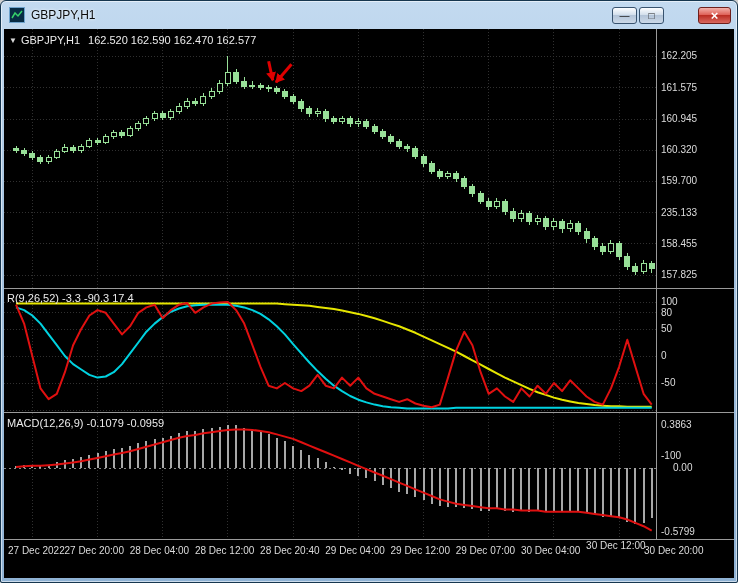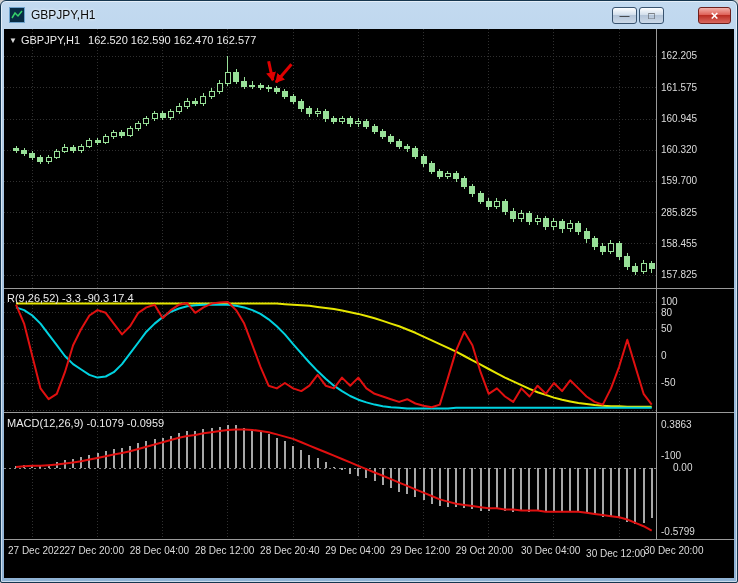--- a/index.html
+++ b/index.html
@@ -351,40 +351,40 @@
     <div class="hdr" style="left:3px;top:388px">
       <span>MACD(12,26,9) -0.1079 -0.0959</span>
     </div>
 
     <div class="strip" style="left:653px;top:0;width:77px;height:511px">
         <div class="axis-label" style="left: 4px; top: 21px;">162.205</div>
         <div class="axis-label" style="left: 4px; top: 52.5px;">161.575</div>
         <div class="axis-label" style="left: 4px; top: 84px;">160.945</div>
         <div class="axis-label" style="left: 4px; top: 115.25px;">160.320</div>
         <div class="axis-label" style="left: 4px; top: 146.25px;">159.700</div>
-        <div class="axis-label" style="left: 4px; top: 177.75px;">285.825</div>
+        <div class="axis-label" style="left: 4px; top: 177.75px;">235.133</div>
         <div class="axis-label" style="left: 4px; top: 208.5px;">158.455</div>
         <div class="axis-label" style="left: 4px; top: 240px;">157.825</div>
         <div class="axis-label" style="left: 4px; top: 267px;">100</div>
         <div class="axis-label" style="left: 4px; top: 277.8px;">80</div>
         <div class="axis-label" style="left: 4px; top: 294px;">50</div>
         <div class="axis-label" style="left: 4px; top: 321px;">0</div>
         <div class="axis-label" style="left: 4px; top: 348px;">-50</div>
         <div class="axis-label" style="left: 4px; top: 375px; margin-top: 46px;">-100</div>
         <div class="axis-label" style="left: 4px; top: 389.734px;">0.3863</div>
         <div class="axis-label" style="left: 8px; top: 433px; margin-left: 8px;">0.00</div>
         <div class="axis-label" style="left: 4px; top: 497px;">-0.5799</div>
       </div>
     <div class="strip" style="left:0;top:511px;width:644px;height:38px">
         <div class="axis-label" style="left: 4px; top: 5px;">27 Dec 2022</div>
         <div class="axis-label" style="left: 60.5px; top: 5px;">27 Dec 20:00</div>
         <div class="axis-label" style="left: 125.7px; top: 5px;">28 Dec 04:00</div>
         <div class="axis-label" style="left: 190.9px; top: 5px;">28 Dec 12:00</div>
         <div class="axis-label" style="left: 256.1px; top: 5px;">28 Dec 20:40</div>
         <div class="axis-label" style="left: 321.3px; top: 5px;">29 Dec 04:00</div>
         <div class="axis-label" style="left: 386.5px; top: 5px;">29 Dec 12:00</div>
-        <div class="axis-label" style="left: 451.7px; top: 5px;">29 Oct 20:00</div>
+        <div class="axis-label" style="left: 451.7px; top: 5px;">29 Dec 07:00</div>
         <div class="axis-label" style="left: 516.9px; top: 5px;">30 Dec 04:00</div>
-        <div class="axis-label" style="left: 582.1px; top: 8px; text-align: right;">30 Dec 12:00</div>
+        <div class="axis-label" style="left: 582.1px; top: 0; text-align: right;">30 Dec 12:00</div>
         <div class="axis-label" style="left: 640px; top: 5px;">30 Dec 20:00</div>
       </div>
   </div>
 </div>
 
 </body></html>

